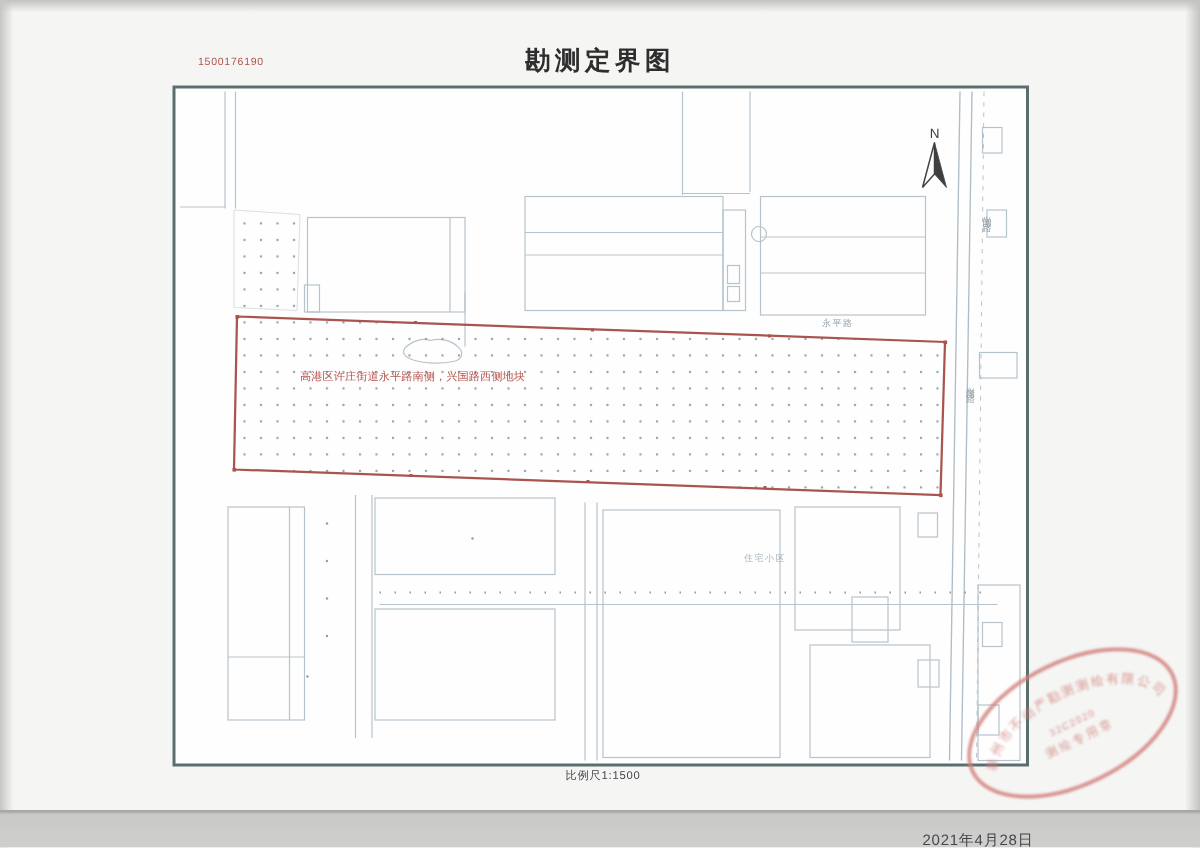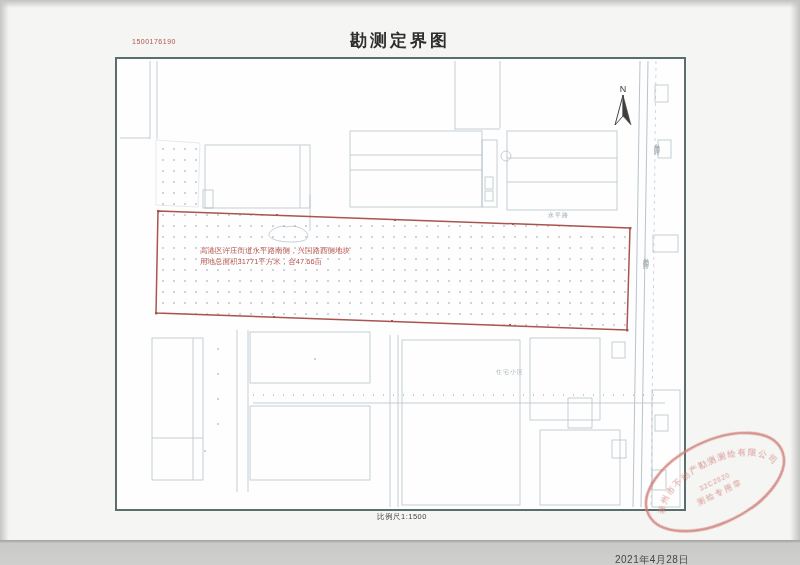--- a/index.html
+++ b/index.html
@@ -145,21 +145,20 @@
     <g>
       <text x="506" y="33" text-anchor="middle" font-size="9" fill="#3a3a3a">N</text>
       <path d="M506,36 L498,66 L506,57 Z" fill="none" stroke="#444" stroke-width="1"></path>
       <path d="M506,36 L514,66 L506,57 Z" fill="#3f3f3f" stroke="#3f3f3f" stroke-width="0.5"></path>
     </g>
   </svg>
 </div>
 
 <div id="parcel-text">
   <div>高港区许庄街道永平路南侧，兴国路西侧地块</div>
-  <div>用地总面积31771平方米，合47.66亩</div>
 </div>
 
 <div class="map-label" id="road-label-east-1">兴国路</div>
 <div class="map-label" id="road-label-east-2">兴国路</div>
 <div class="map-label" id="road-label-north">永平路</div>
 <div class="map-label" id="area-label-south">住宅小区</div>
 
 <div id="scale-label">比例尺1:1500</div>
 <div id="date-label">2021年4月28日</div>
 

